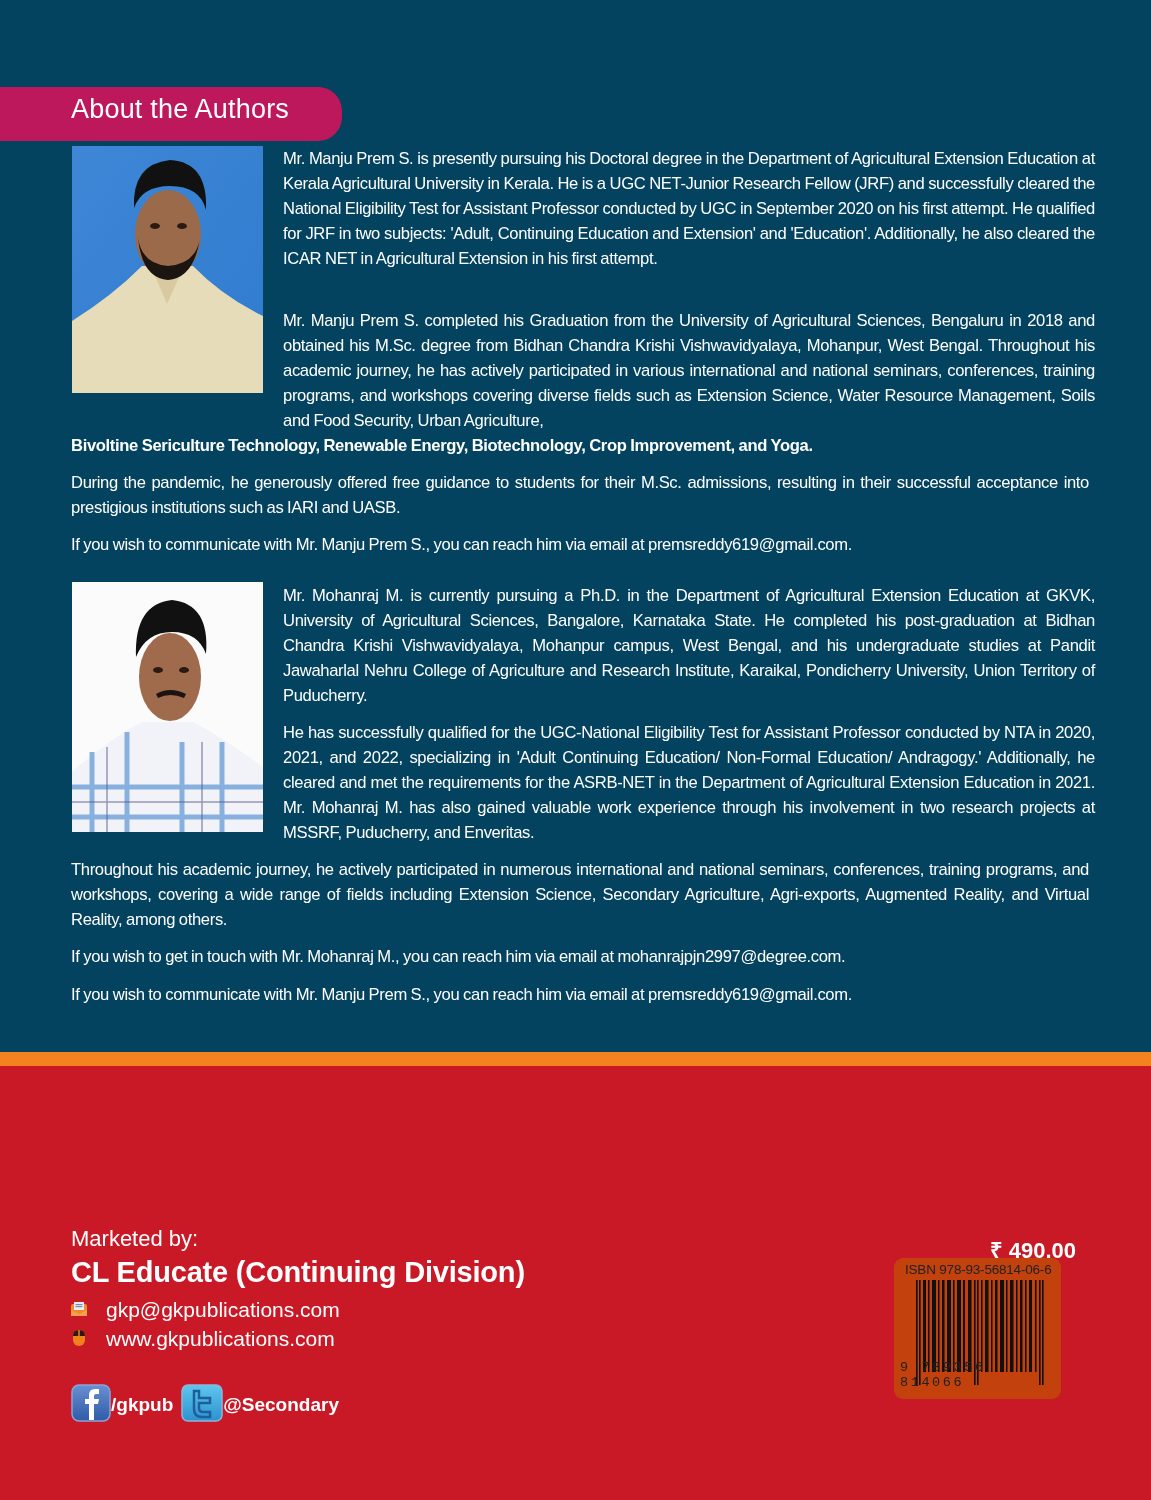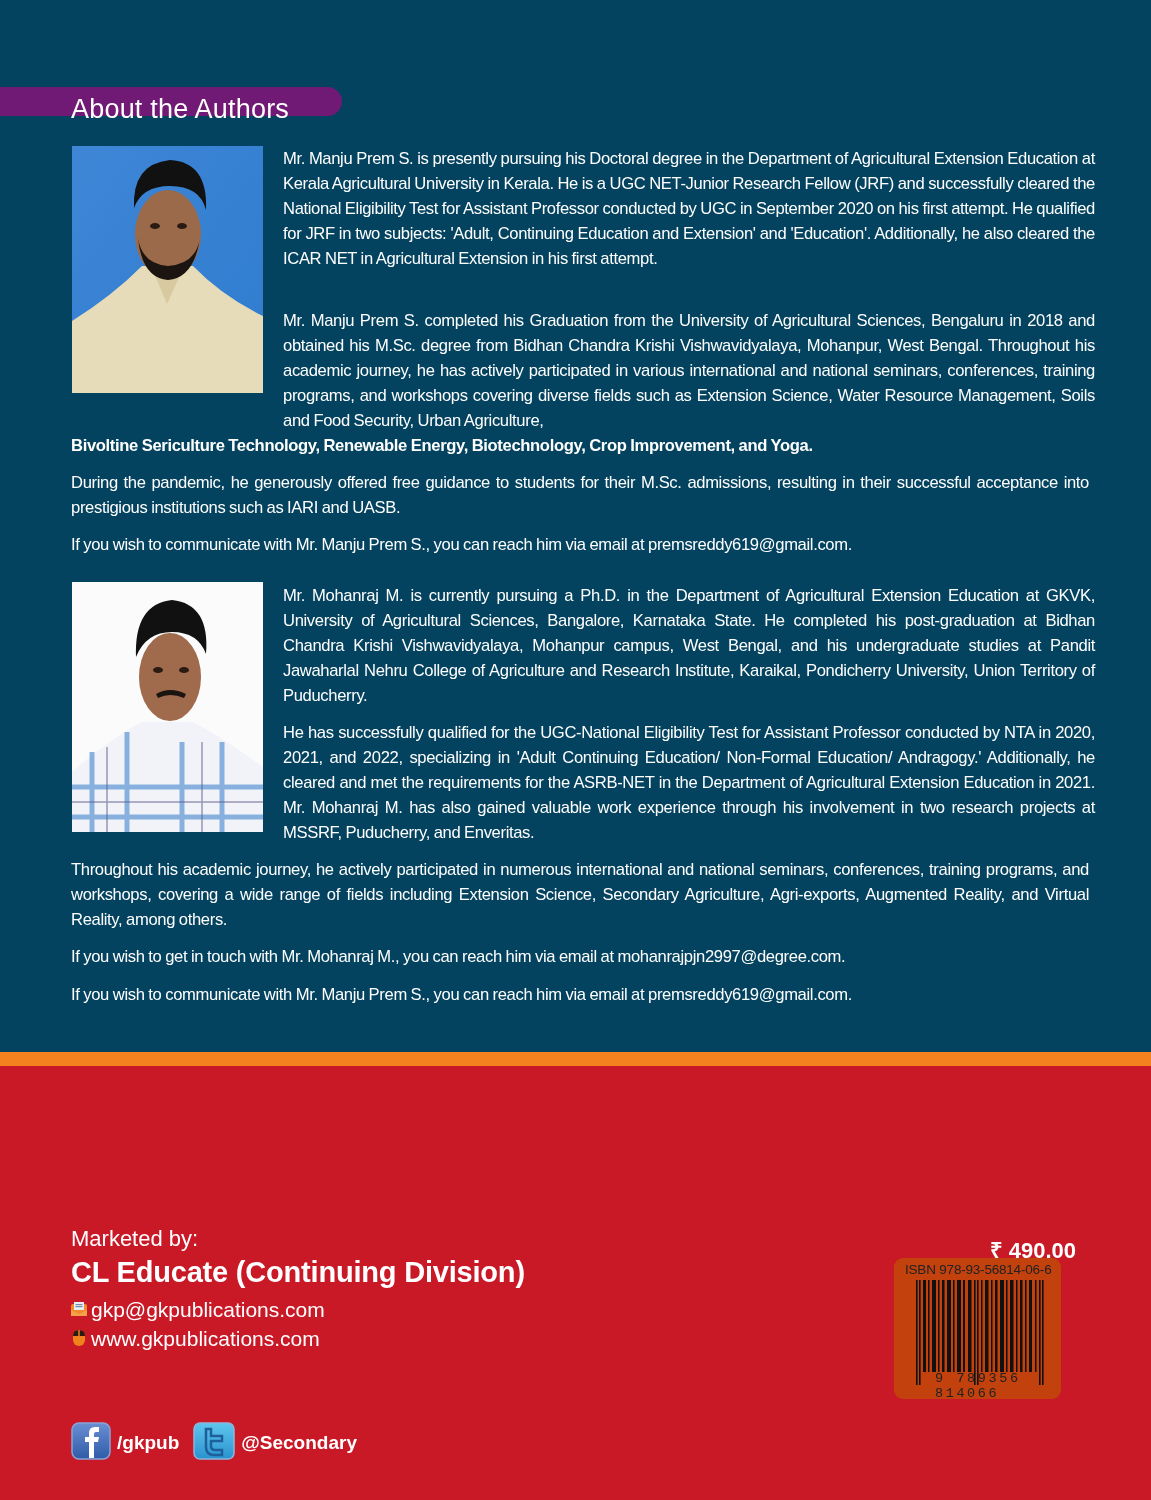--- a/index.html
+++ b/index.html
@@ -8,22 +8,22 @@
     background: #04435f;
     font-family: "Liberation Sans", sans-serif;
     position: relative;
     color: #ffffff;
   }
   .top-panel {
     position: absolute; left: 0; top: 0; width: 1151px; height: 1052px;
     background: #04435f;
   }
   .section-banner {
-    position: absolute; left: 0; top: 87px; width: 342px; height: 29px;
-    background: #701a75;
+    position: absolute; left: 0; top: 87px; width: 342px; height: 54px;
+    background: #be185d;
     border-radius: 0 24px 24px 0;
     padding-left: 20px;
   }
   .section-banner span {
     position: absolute; left: 71px; top: 7px;
     font-size: 27px; color: #ffffff; letter-spacing: 0.2px;
   }
   .photo {
     position: absolute; left: 72px; width: 191px; overflow: hidden;
   }
@@ -56,49 +56,48 @@
   .marketed-by {
     position: absolute; left: 71px; top: 1226px;
     font-size: 22px; color: #ffffff;
   }
   .company {
     position: absolute; left: 71px; top: 1256px;
     font-size: 29px; font-weight: bold; color: #ffffff; letter-spacing: -0.2px;
   }
   .contact-row {
     position: absolute; left: 71px; height: 26px;
-    display: flex; align-items: center; gap: 4px;
+    display: flex; align-items: center; gap: 19px;
     font-size: 21px; color: #ffffff;
   }
   .row-email { top: 1297px; }
   .row-web { top: 1326px; }
-  .row-social { top: 1424px; height: 38px; gap: 6px; }
+  .row-social { top: 1386px; height: 38px; gap: 0; }
   .social-text { font-weight: bold; font-size: 19px; }
   .icon-box { display: inline-block; position: relative; }
 
   .price {
     position: absolute; left: 946px; top: 1234px;
     font-size: 22px; font-weight: bold; color: #ffffff; margin-left: 44px;
   }
   .barcode-box {
     position: absolute; left: 894px; top: 1258px; width: 167px; height: 141px;
     background: #c2410c; border-radius: 9px;
   }
   .isbn-text {
     position: absolute; left: 11px; top: 4px;
     font-size: 13.5px; color: #222222; letter-spacing: -0.2px;
   }
   .barcode-bars {
     position: absolute; left: 14px; top: 22px; width: 142px; height: 105px;
   }
   .barcode-digits {
-    position: absolute; left: 6px; top: 113px; width: 156px;
+    position: absolute; left: 6px; top: 102px; width: 156px;
     font-family: "Liberation Mono", monospace; font-size: 13.5px; color: #222;
     letter-spacing: 2.6px;
-    margin-left: 35px;
   }
 </style>
 </head>
 <body>
 
 <div class="top-panel"></div>
 
 <div class="section-banner">
   <span>About the Authors</span>
 </div>

